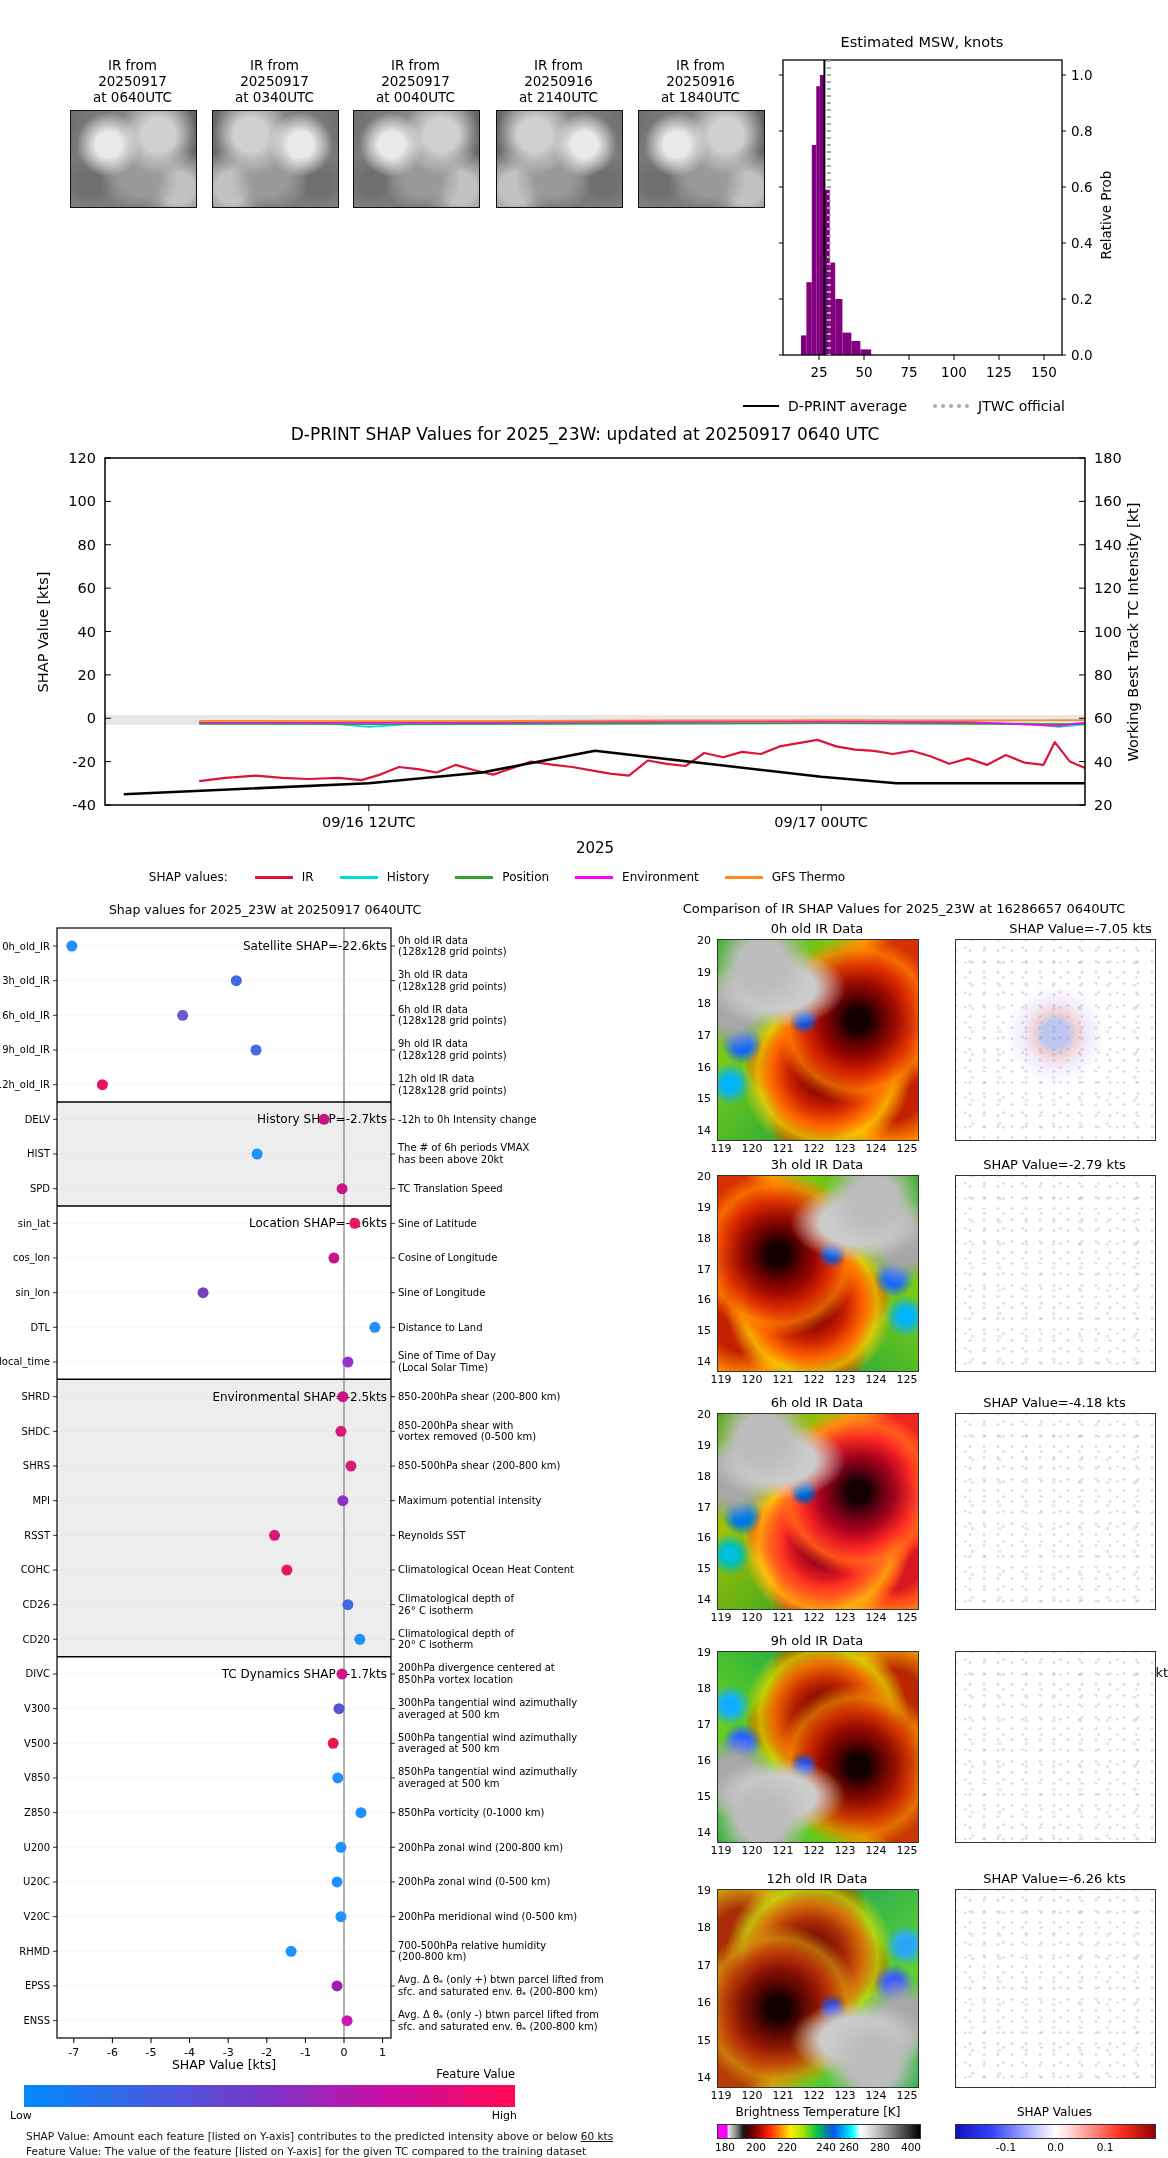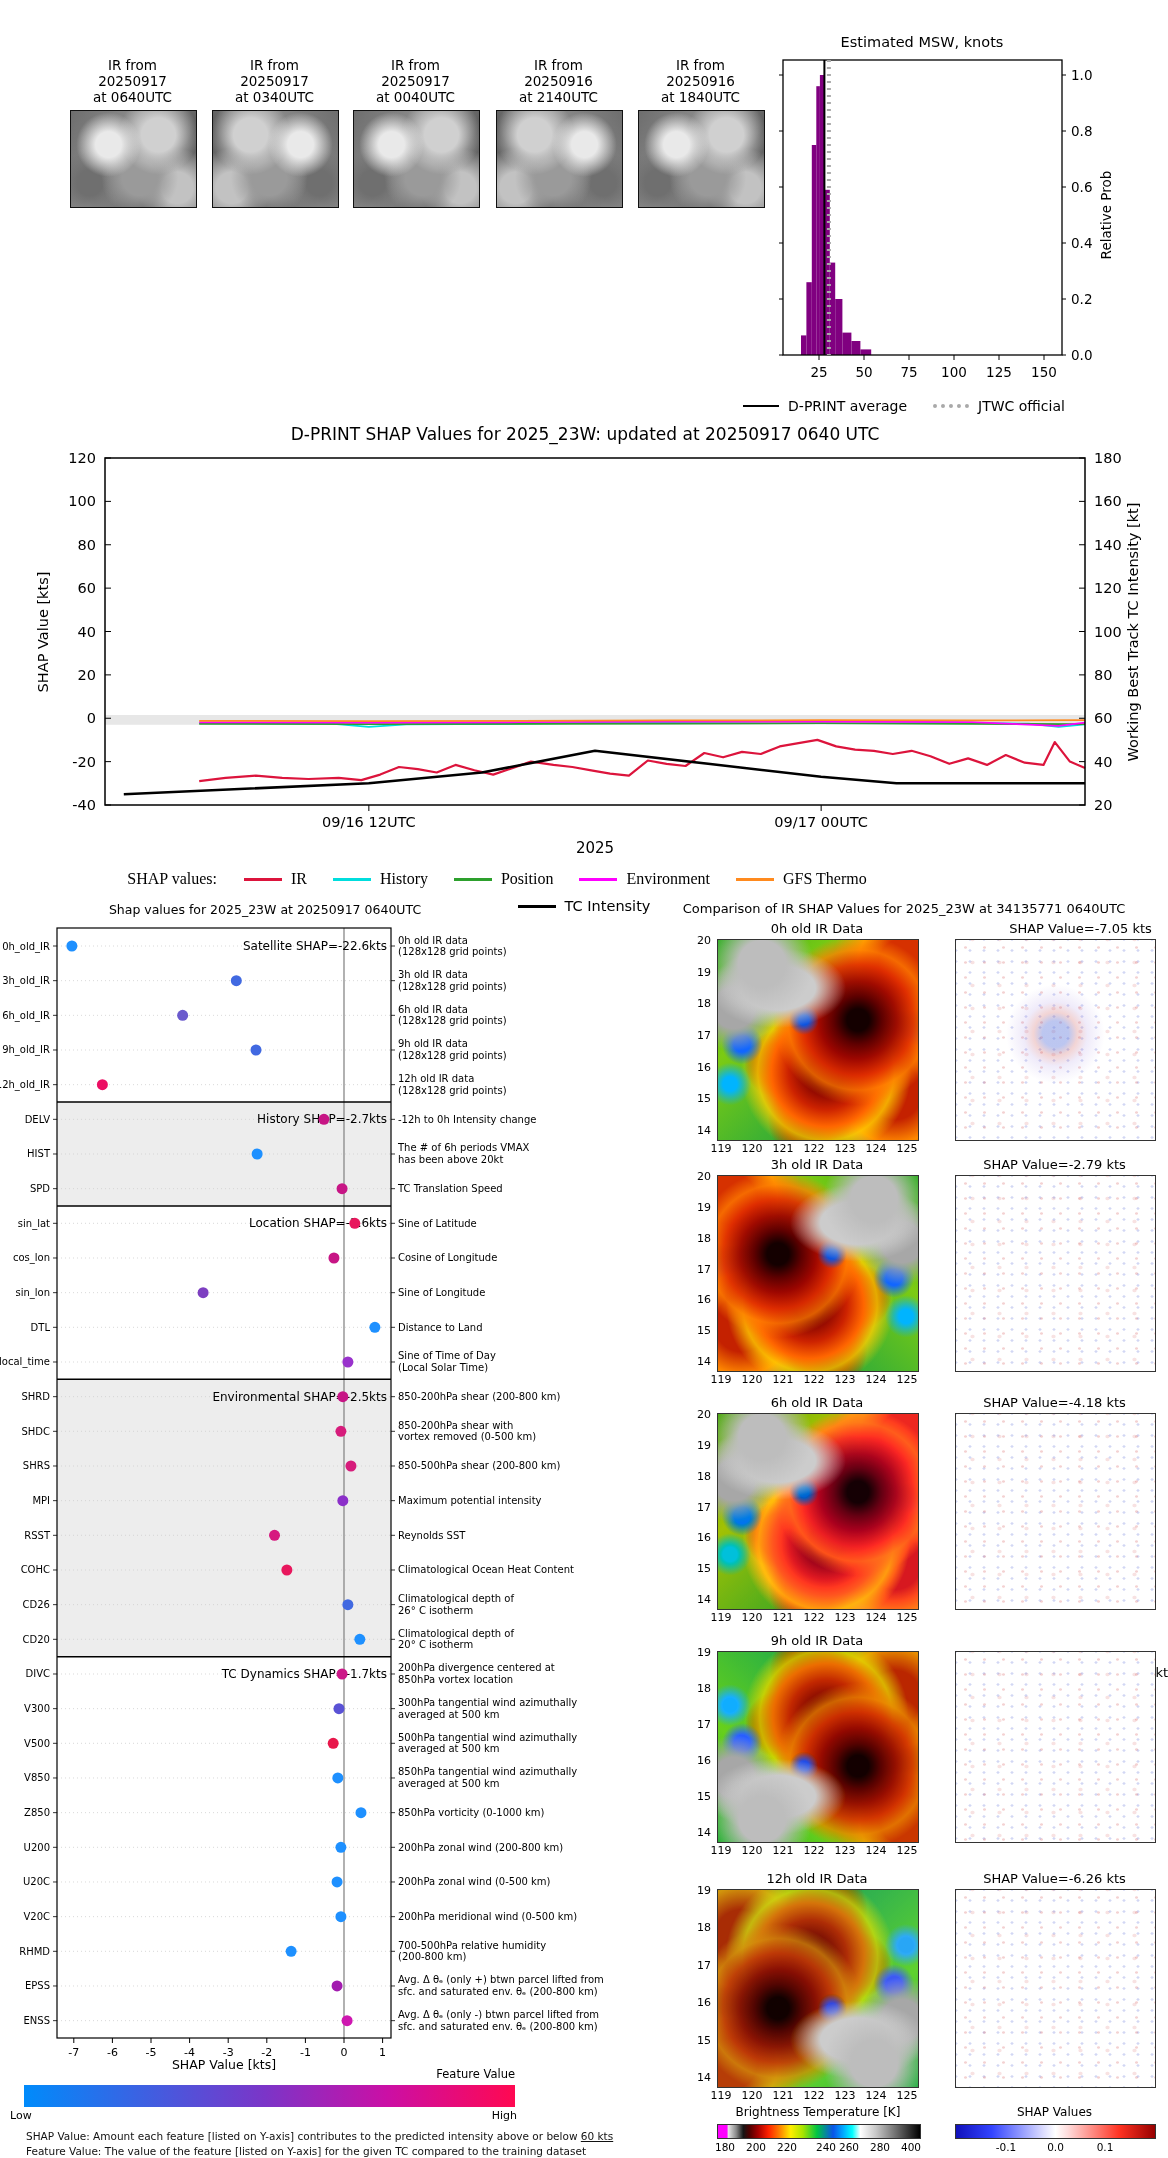--- a/index.html
+++ b/index.html
@@ -209,47 +209,41 @@
       <line x1="821.148" x2="821.148" y1="385" y2="391" stroke="#000"></line>
       <text x="821.148" y="407" font-size="14.5" text-anchor="middle">09/17 00UTC</text>
       <polyline points="199.2,303.2 331.2,303.7 368.8,306.9 406.5,304.3 519.6,303.7 670.4,302.2 745.8,301.5 821.1,300.9 896.5,301.5 990.8,303.2 1028.5,303.7 1058.6,306.9 1085.0,304.3" fill="none" stroke="#00dddd" stroke-width="1.8" stroke-linejoin="round"></polyline>
       <polyline points="199.2,303.9 368.8,304.1 519.6,303.9 670.4,303.7 821.1,303.2 971.9,303.9 1085.0,304.1" fill="none" stroke="#2da02d" stroke-width="1.8" stroke-linejoin="round"></polyline>
       <polyline points="199.2,302.4 368.8,302.6 519.6,302.2 670.4,301.7 821.1,301.5 971.9,302.2 1058.6,305.8 1085.0,302.6" fill="none" stroke="#ff00ff" stroke-width="1.8" stroke-linejoin="round"></polyline>
       <polyline points="199.2,300.9 368.8,301.1 519.6,300.9 670.4,300.4 821.1,300.2 971.9,300.4 1085.0,300.2" fill="none" stroke="#ff8a1e" stroke-width="1.8" stroke-linejoin="round"></polyline>
       <polyline points="199.2,361.1 225.6,357.9 255.8,355.7 282.2,357.9 308.5,359.0 338.7,357.9 361.3,360.1 380.2,354.6 399.0,347.0 417.8,349.2 436.7,352.5 455.5,344.9 474.4,350.3 493.2,354.6 512.1,348.1 530.9,341.6 553.5,344.9 572.4,347.0 591.2,350.3 610.1,353.6 628.9,355.7 647.8,340.5 666.6,343.8 685.5,346.0 704.3,333.0 723.1,337.3 742.0,331.9 760.8,334.0 779.7,326.4 798.5,323.2 817.4,319.9 836.2,326.4 855.1,329.7 873.9,330.8 892.8,334.0 911.6,330.8 930.5,336.2 949.3,343.8 968.1,338.4 987.0,344.9 1005.8,335.1 1024.7,342.7 1043.5,344.9 1054.8,322.1 1069.9,341.6 1085.0,348.1" fill="none" stroke="#dc143c" stroke-width="2.2" stroke-linejoin="round"></polyline>
       <polyline points="123.8,374.2 368.8,363.3 481.9,352.5 595.0,330.8 708.1,343.8 821.1,356.8 896.5,363.3 1085.0,363.3" fill="none" stroke="#000000" stroke-width="2.6" stroke-linejoin="round"></polyline>
       <rect x="105" y="38" width="980" height="347" fill="none" stroke="#000" stroke-width="1.5"></rect>
     </svg>
-  <div id="ts-legend-1" class="abs legend-row" style="left:0;top:854px;width:1007px;font-size:16px;font-family:Liberation Serif, serif;">
+  <div id="ts-legend-1" class="abs legend-row" style="left:0;top:854px;width:1007px;font-size:12px;">
     <span style="margin-right:14px;">SHAP values:</span>
   <span class="legend-item">
         <span class="ts-swatch" style="background: rgb(220, 20, 60);"></span>
         <span>IR</span>
       </span>
       <span class="legend-item">
         <span class="ts-swatch" style="background: rgb(0, 221, 221);"></span>
         <span>History</span>
       </span>
       <span class="legend-item">
         <span class="ts-swatch" style="background: rgb(45, 160, 45);"></span>
         <span>Position</span>
       </span>
       <span class="legend-item">
         <span class="ts-swatch" style="background: rgb(255, 0, 255);"></span>
         <span>Environment</span>
       </span>
       <span class="legend-item">
         <span class="ts-swatch" style="background: rgb(255, 138, 30);"></span>
         <span>GFS Thermo</span>
-      </span>
-    </div>
-  <div id="ts-legend-2" class="abs legend-row" style="left:0;top:882px;width:1168px;font-size:14.5px;">
-      <span class="legend-item">
-        <span class="ts-swatch" style="background: rgb(0, 0, 0);"></span>
-        <span>TC Intensity</span>
       </span>
     </div>
 
   <svg id="dp-svg" style="left:0;top:895px;" width="680" height="1185" viewBox="0 0 680 1185">
     <text x="265" y="19" font-size="12.5" text-anchor="middle">Shap values for 2025_23W at 20250917 0640UTC</text>
     <text x="224" y="1174" font-size="12.5" text-anchor="middle">SHAP Value [kts]</text>
   <rect x="57" y="206.99699999999999" width="334" height="103.99800000000002" fill="#ededed"></rect>
       <rect x="57" y="484.32499999999993" width="334" height="277.328" fill="#ededed"></rect>
       <line x1="57" x2="391" y1="51" y2="51" stroke="#cfcfcf" stroke-width="0.8" stroke-dasharray="1 3"></line>
       <line x1="57" x2="391" y1="85.666" y2="85.666" stroke="#cfcfcf" stroke-width="0.8" stroke-dasharray="1 3"></line>
@@ -494,21 +488,21 @@
   <div class="abs" style="left:365px;top:2067px;width:150px;text-align:right;font-size:11.5px;">Feature Value</div>
   <div id="fv-bar"></div>
   <div class="abs" style="left:10px;top:2109px;font-size:11px;">Low</div>
   <div class="abs" style="left:475px;top:2109px;width:42px;text-align:right;font-size:11px;">High</div>
 
   <div class="footnote" style="top:2130px;">
     <span>SHAP Value: Amount each feature [listed on Y-axis] contributes to the predicted intensity above or below </span><span style="text-decoration:underline;">60 kts</span>
   </div>
   <div class="footnote" style="top:2145px;">Feature Value: The value of the feature [listed on Y-axis] for the given TC compared to the training dataset</div>
 
-  <div class="abs cmp-title" style="left:640px;top:901px;width:528px;">Comparison of IR SHAP Values for 2025_23W at 34135771 0640UTC</div>
+  <div class="abs cmp-title" style="left:640px;top:901px;width:528px;">Comparison of IR SHAP Values for 2025_23W at 16286657 0640UTC</div>
   <div id="cmp" class="abs" style="left:0;top:0;width:1168px;height:2158px;">
       <div class="cmp-title" style="left: 717px; top: 921px; width: 200px; position: absolute;">0h old IR Data</div>
       <div class="cmp-title" style="left: 981px; top: 921px; width: 199px; position: absolute;">SHAP Value=-7.05 kts</div>
       <div class="ir-map" style="left: 717px; top: 939px; width: 200px; height: 200px; position: absolute;"></div>
       <div class="shap-map strong" style="left: 955px; top: 939px; width: 199px; height: 200px; position: absolute;"></div>
       <div class="tick-lab" style="left: 687px; top: 935px; width: 24px; text-align: right; position: absolute;">20</div>
       <div class="tick-lab" style="left: 687px; top: 966.667px; width: 24px; text-align: right; position: absolute;">19</div>
       <div class="tick-lab" style="left: 687px; top: 998.333px; width: 24px; text-align: right; position: absolute;">18</div>
       <div class="tick-lab" style="left: 687px; top: 1030px; width: 24px; text-align: right; position: absolute;">17</div>
       <div class="tick-lab" style="left: 687px; top: 1061.67px; width: 24px; text-align: right; position: absolute;">16</div>

